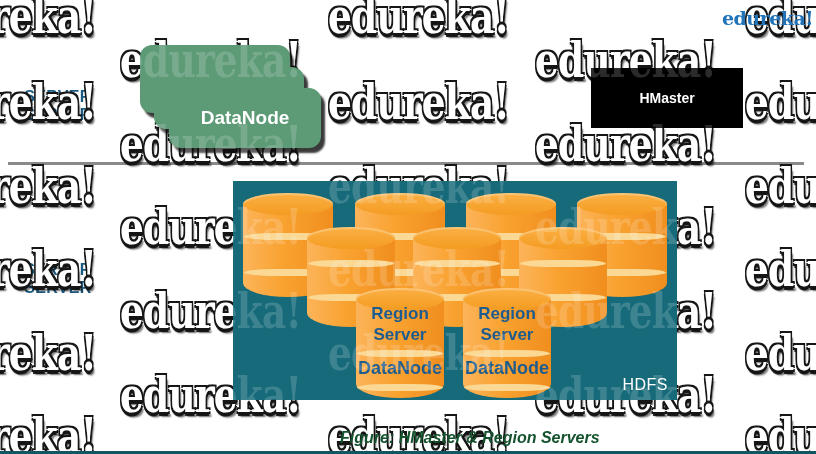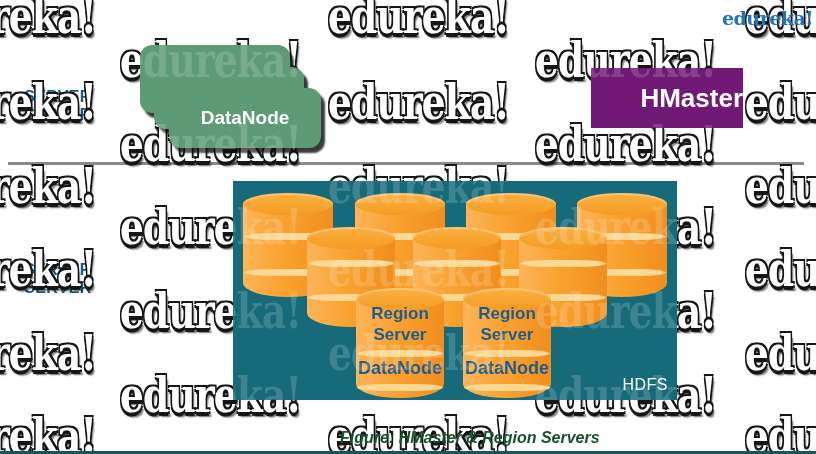--- a/index.html
+++ b/index.html
@@ -29,22 +29,22 @@
 
   
   .zk-box{position:absolute;z-index:4;border-radius:12px;background:#5D9B76;
       box-shadow:4px 5px 2px rgba(15,15,15,.82);}
   #zk1{left:140px;top:45px;width:150px;height:68px;}
   #zk2{left:154px;top:67px;width:150px;height:62px;}
   #zk3{left:169px;top:88px;width:152px;height:60px;display:flex;align-items:center;justify-content:center;}
   #zk3 .zk-label{color:#fff;font-size:19px;font-weight:700;}
 
   
-  #hmaster{position:absolute;z-index:4;left:591px;top:68px;width:152px;height:60px;background:#701a75;
-      display:flex;align-items:center;justify-content:flex-end;color:#fff;font-size:26px;font-weight:700;}
+  #hmaster{position:absolute;z-index:4;left:591px;top:68px;width:152px;height:60px;background:#000000;
+      display:flex;align-items:center;justify-content:center;color:#fff;font-size:14px;font-weight:700;}
 
   
   #hdfs-box{position:absolute;z-index:4;left:233px;top:181px;width:444px;height:219px;background:#166A7A;}
   #hdfs-tag{position:absolute;right:9px;bottom:6px;color:#fff;font-weight:400;font-size:16px;letter-spacing:.5px;}
 
   
   .cyl{position:absolute;}
   .cyl .body{position:absolute;left:0;right:0;top:11px;bottom:0;
       background:linear-gradient(90deg,#FCB45A 0%,#F9A230 45%,#F08E1E 100%);
       border-radius:0 0 50% 50% / 0 0 14px 14px;}

